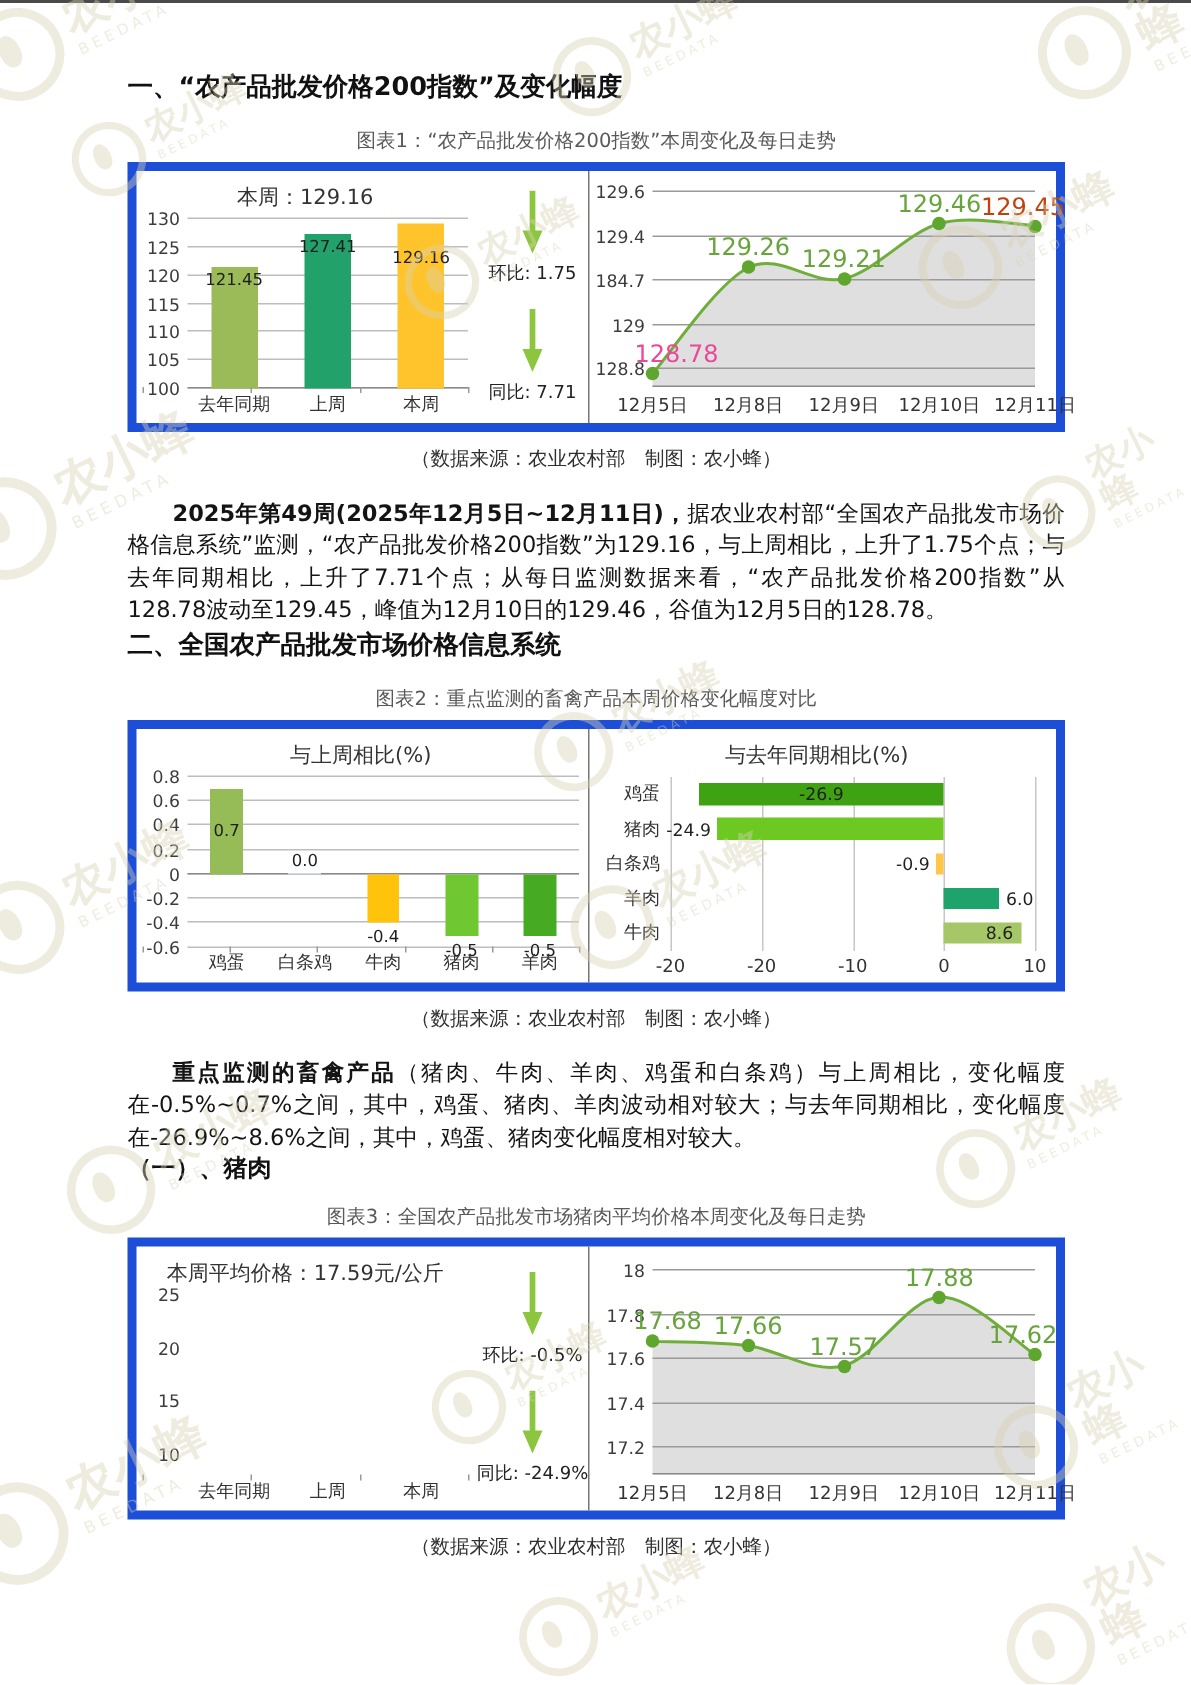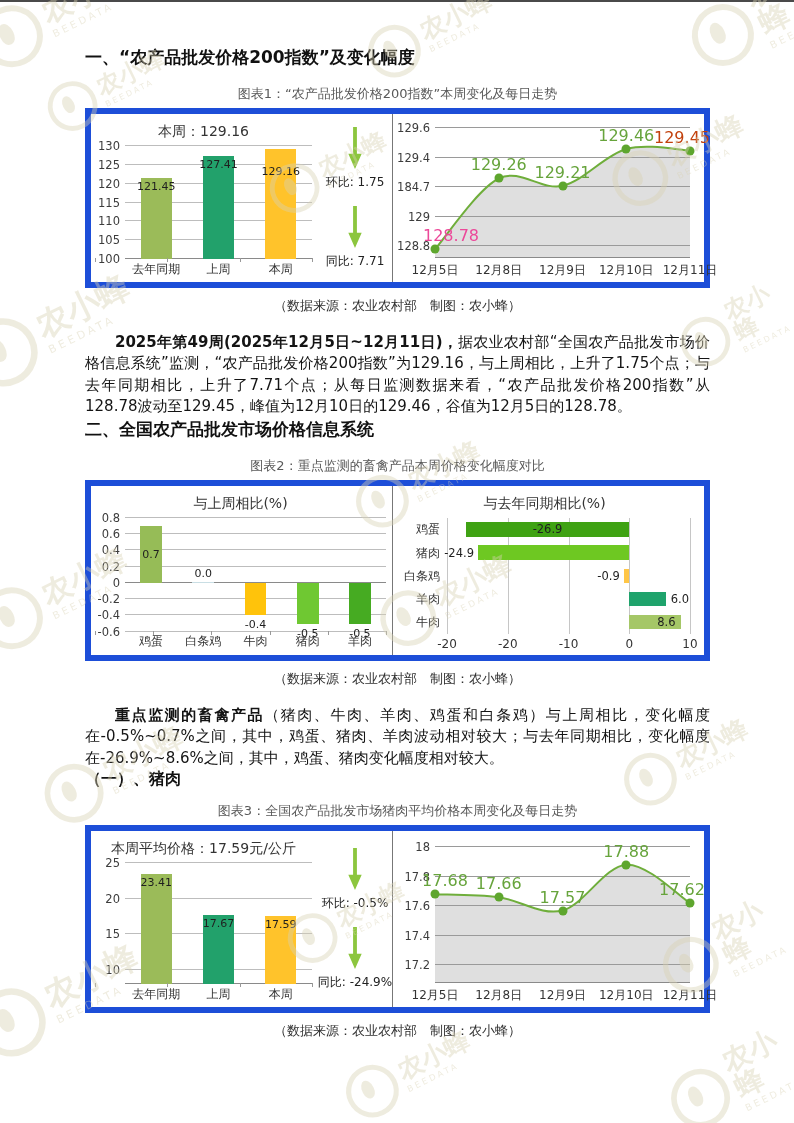--- a/index.html
+++ b/index.html
@@ -409,33 +409,20 @@
       <div class="p-left">
         <div class="vchart">
             <div class="vc-title">本周平均价格：17.59元/公斤</div>
     <div class="vc-body">
               <div class="vc-y">
                 <span class="ylab" style="bottom:100%">25</span>
                 <span class="ylab" style="bottom:70.58823529411765%">20</span>
                 <span class="ylab" style="bottom:41.17647058823529%">15</span>
                 <span class="ylab" style="bottom:11.76470588235294%">10</span>
               </div>
-    <div class="vc-plot">
-                <i class="grid" style="bottom:100%"></i>
-                <i class="grid" style="bottom:70.58823529411765%"></i>
-                <i class="grid" style="bottom:41.17647058823529%"></i>
-                <i class="grid" style="bottom:11.76470588235294%"></i>
-                <i class="axis" style="bottom:0%"></i>
-                <i class="bar" style="left:8.333333333333334%;width:16.666666666666668%;bottom:0%;height:90.64705882352942%;background:#9BBB59"></i>
-                <i class="bar" style="left:41.66666666666667%;width:16.666666666666668%;bottom:0%;height:56.882352941176485%;background:#22A16B"></i>
-                <i class="bar" style="left:75%;width:16.666666666666668%;bottom:0%;height:56.41176470588235%;background:#FFC32B"></i>
-                <span class="blab" style="left:16.666666666666668%;top:9.35294117647058%;transform:translateX(-50%);padding-top:2px">23.41</span>
-                <span class="blab" style="left:50%;top:43.117647058823515%;transform:translateX(-50%);padding-top:2px">17.67</span>
-                <span class="blab" style="left:83.33333333333334%;top:43.58823529411765%;transform:translateX(-50%);padding-top:2px">17.59</span>
-              </div>
             </div>
     <div class="vc-x" style="position:relative">
               <i style="position:absolute;left:0%;top:-1px;width:1px;height:4px;background:#999"></i>
               <i style="position:absolute;left:33.333333333333336%;top:-1px;width:1px;height:4px;background:#999"></i>
               <i style="position:absolute;left:66.66666666666667%;top:-1px;width:1px;height:4px;background:#999"></i>
               <i style="position:absolute;left:100%;top:-1px;width:1px;height:4px;background:#999"></i>
               <span class="xlab">去年同期</span>
               <span class="xlab">上周</span>
               <span class="xlab">本周</span>
             </div>

